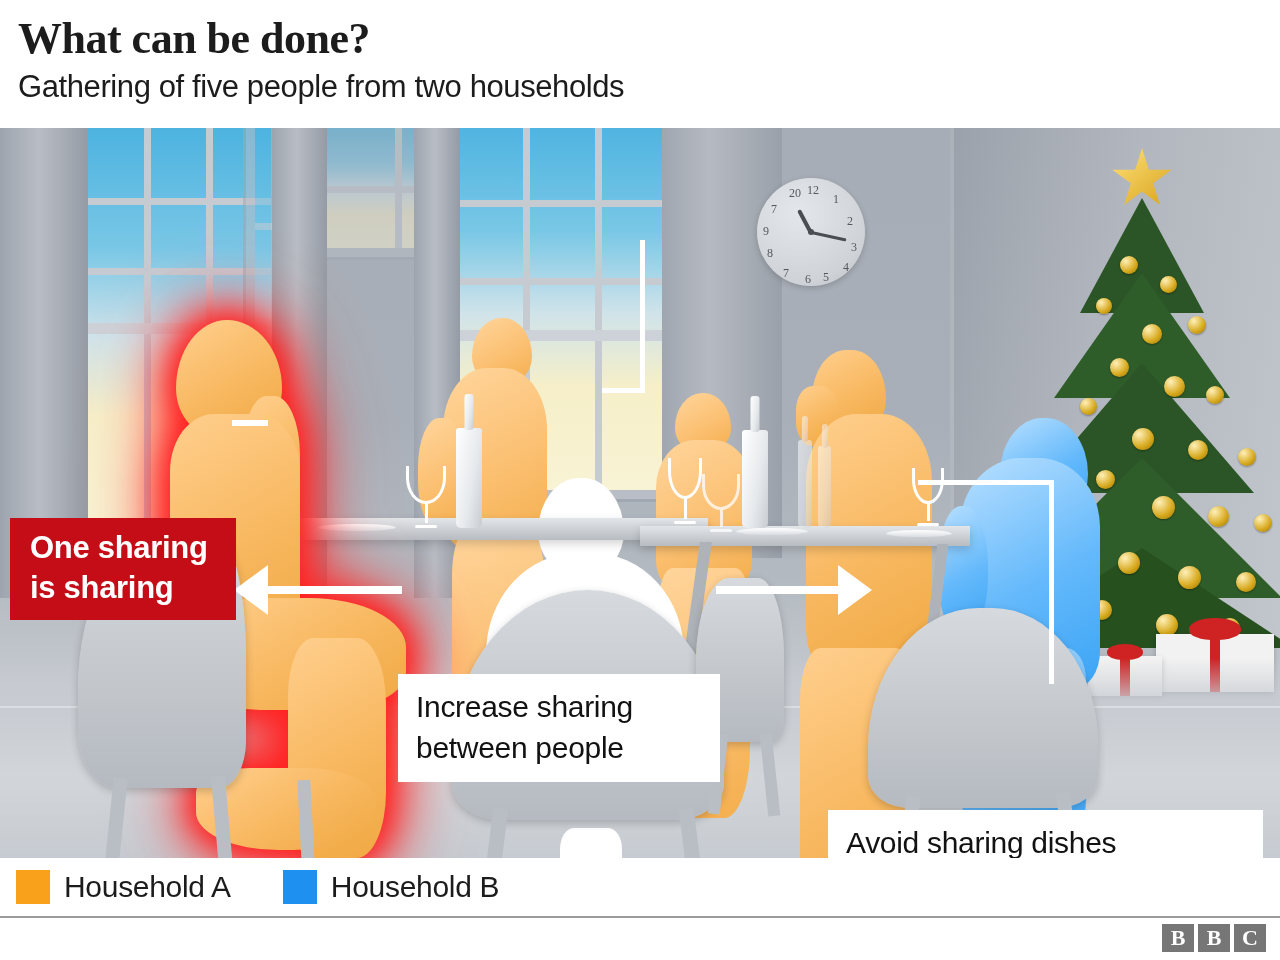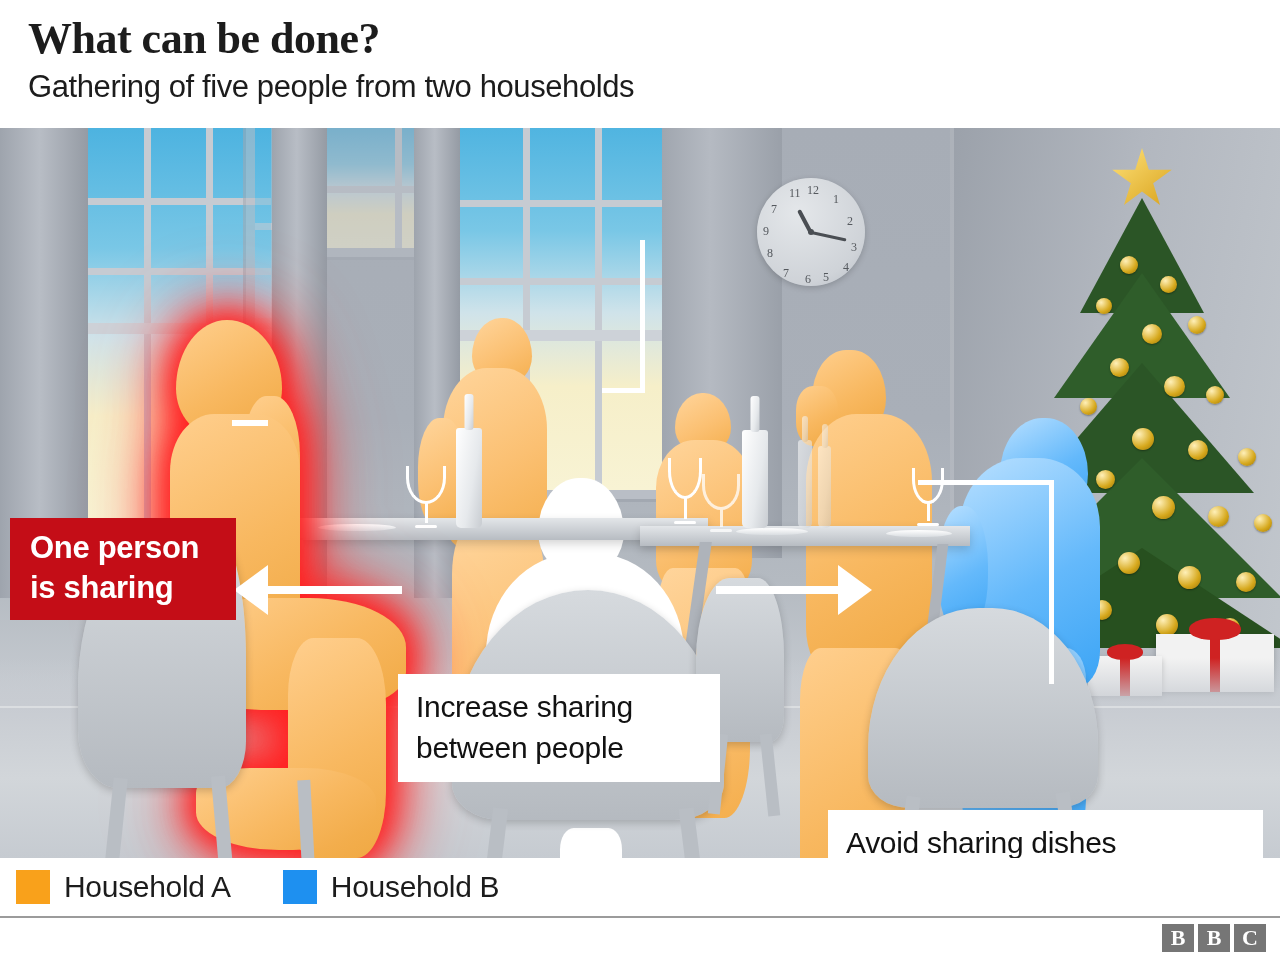--- a/index.html
+++ b/index.html
@@ -4,21 +4,21 @@
 <title>BBC Infographic</title>
 <style>
   * { margin:0; padding:0; box-sizing:border-box; }
   html,body { width:1280px; height:960px; overflow:hidden; background:#fff;
               font-family:"Liberation Sans", sans-serif; }
 
   .page { position:relative; width:1280px; height:960px; background:#ffffff; }
 
   
   .header { position:absolute; left:0; top:0; width:1280px; height:128px;
-            background:#ffffff; padding:14px 0 0 28px; }
+            background:#ffffff; padding:14px 0 0 18px; }
   .title { font-family:"Liberation Serif", serif; font-weight:700;
            font-size:44px; line-height:50px; color:#1c1c1c; letter-spacing:-0.5px; }
   .subtitle { font-family:"Liberation Sans", sans-serif; font-weight:400;
               font-size:31px; line-height:38px; color:#1c1c1c; margin-top:4px;
               letter-spacing:-0.4px; }
 
   
   .scene { position:absolute; left:0; top:128px; width:1280px; height:730px;
            overflow:hidden;
            background:linear-gradient(180deg,#a7adb6 0%,#a9afb8 40%,#b4bac1 62%,#c3c8ce 75%,#cfd3d8 88%,#c9ced3 100%); }
@@ -204,21 +204,21 @@
       <div class="num" style="left:76px;top:14px">1</div>
       <div class="num" style="left:90px;top:36px">2</div>
       <div class="num" style="left:94px;top:62px">3</div>
       <div class="num" style="left:86px;top:82px">4</div>
       <div class="num" style="left:66px;top:92px">5</div>
       <div class="num" style="left:48px;top:94px">6</div>
       <div class="num" style="left:26px;top:88px">7</div>
       <div class="num" style="left:10px;top:68px">8</div>
       <div class="num" style="left:6px;top:46px">9</div>
       <div class="num" style="left:14px;top:24px">7</div>
-      <div class="num" style="left:32px;top:8px">11</div>
+      <div class="num" style="left:32px;top:8px">20</div>
       <div class="hand" style="left:54px;top:53px;width:36px;height:3px;transform:rotate(12deg)"></div>
       <div class="hand" style="left:54px;top:53px;width:26px;height:4px;transform:rotate(-118deg)"></div>
       <div class="hub"></div>
     </div>
 
     <div class="tree-wrap">
       <div class="star"></div>
       <div class="tri" style="top:50px;  border-left:62px solid transparent;border-right:62px solid transparent;border-bottom:115px solid #2b5526;"></div>
       <div class="tri" style="top:125px; border-left:88px solid transparent;border-right:88px solid transparent;border-bottom:125px solid #2f5d2a;"></div>
       <div class="tri" style="top:215px; border-left:112px solid transparent;border-right:112px solid transparent;border-bottom:130px solid #2b5526;"></div>
@@ -386,21 +386,21 @@
       <div class="arrow-head arrow-left" style="left:234px;top:437px"></div>
       <div class="arrow-line" style="left:266px;top:458px;width:136px"></div>
     </div>
     <div>
       <div class="arrow-line" style="left:716px;top:458px;width:124px"></div>
       <div class="arrow-head arrow-right" style="left:838px;top:437px"></div>
     </div>
 
 
     <div class="callout-red" id="co-infected">
-      <div>One person</div>
+      <div>One sharing</div>
       <div>is sharing</div>
     </div>
 
     <div class="callout" id="co-distance">
       <div>Increase sharing</div>
       <div>between people</div>
     </div>
 
     <div class="callout" id="co-dishes">
       <div>Avoid sharing dishes</div>

